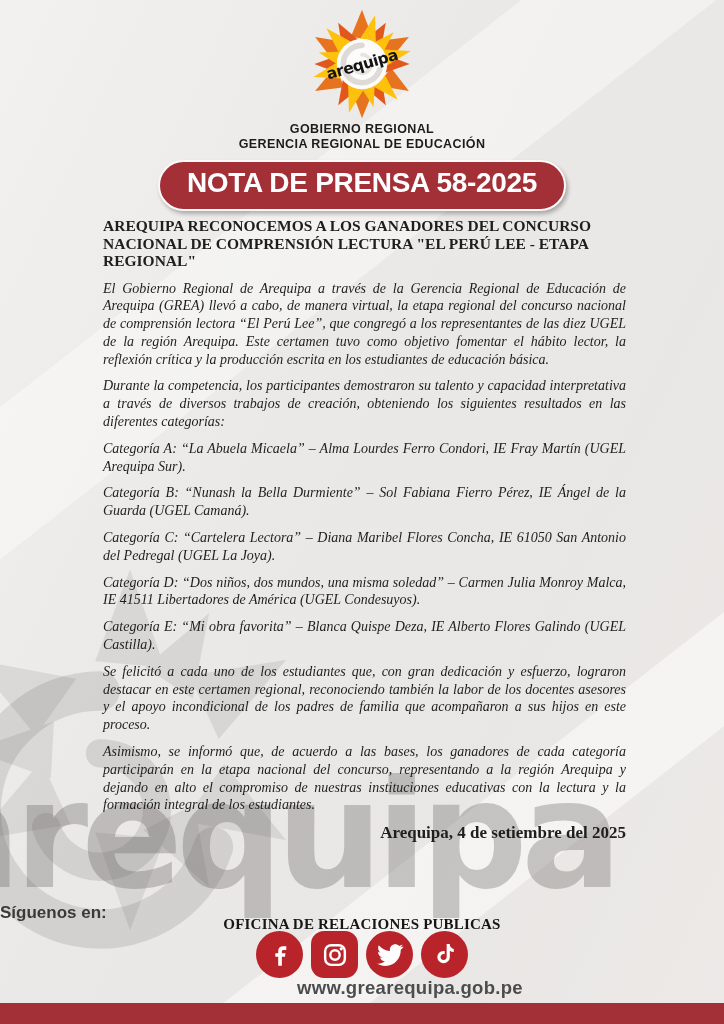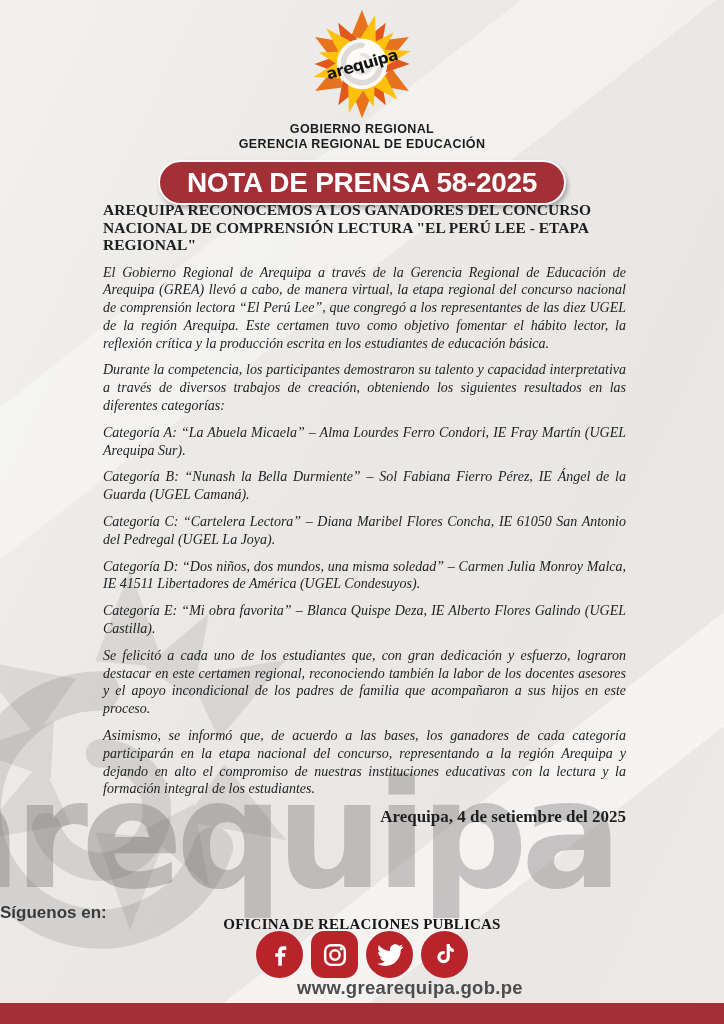--- a/index.html
+++ b/index.html
@@ -18,28 +18,28 @@
     position:absolute; left:-80px; top:748px; z-index:1; pointer-events:none;
     font-family:"DejaVu Sans", sans-serif; font-weight:bold;
     font-size:150px; letter-spacing:-7px; color:rgba(100,98,96,.33); white-space:nowrap;
   }
   
   .header { position:absolute; top:0; left:0; width:724px; text-align:center; z-index:2; }
   .logo { display:inline-block; width:128px; height:112px; margin-top:8px; }
   .org { font-family:"Liberation Sans", sans-serif; font-weight:bold; color:#1c1c1c;
          font-size:12.5px; line-height:14.5px; letter-spacing:.4px; margin-top:-2px; }
   .banner {
-    display:inline-block; margin-top:9px; padding:5px 27px 4px;
+    display:inline-block; margin-top:9px; padding:5px 27px 10px;
     background:#a32f37; color:#ffffff; border:2px solid #fbfaf9; border-radius:26px;
     font-family:"Liberation Sans", sans-serif; font-weight:bold; font-size:28px; letter-spacing:-.3px;
     box-shadow:2px 3px 4px rgba(0,0,0,.28);
   }
   
   .content { position:absolute; top:201px; left:103px; width:523px; z-index:2; color:#1e1e1e; }
-  .doc-title { font-weight:bold; font-size:15.5px; line-height:17.5px; margin:0 0 10px; }
+  .doc-title { font-weight:bold; font-size:15.5px; line-height:17.5px; margin:16px 0 10px; }
   .content p.body { font-size:14px; line-height:17.8px; text-align:justify; margin:0 0 9px;font-style:italic; }
   .dateline { text-align:right; font-weight:bold; font-size:17px; margin-top:8px; }
   
   .office { position:absolute; top:916px; left:0; width:724px; text-align:center; z-index:2;
             font-weight:bold; font-size:15px; letter-spacing:.2px; color:#161616; }
   .follow { position:absolute; top:903px; left:0; width:724px; text-align:left; z-index:2;
             font-family:"Liberation Sans", sans-serif; font-weight:bold; font-size:17px; color:#3a3a3a; }
   .icons  { position:absolute; top:931px; left:0; width:724px; display:flex; justify-content:center; gap:8px; z-index:2; }
   .icon   { width:47px; height:47px; background:#b9242b; border-radius:50%;
             display:flex; align-items:center; justify-content:center; }

